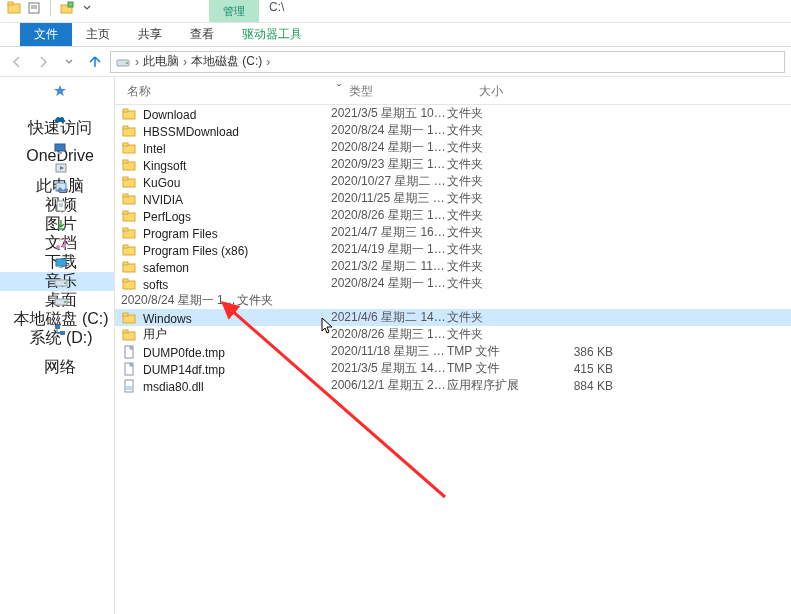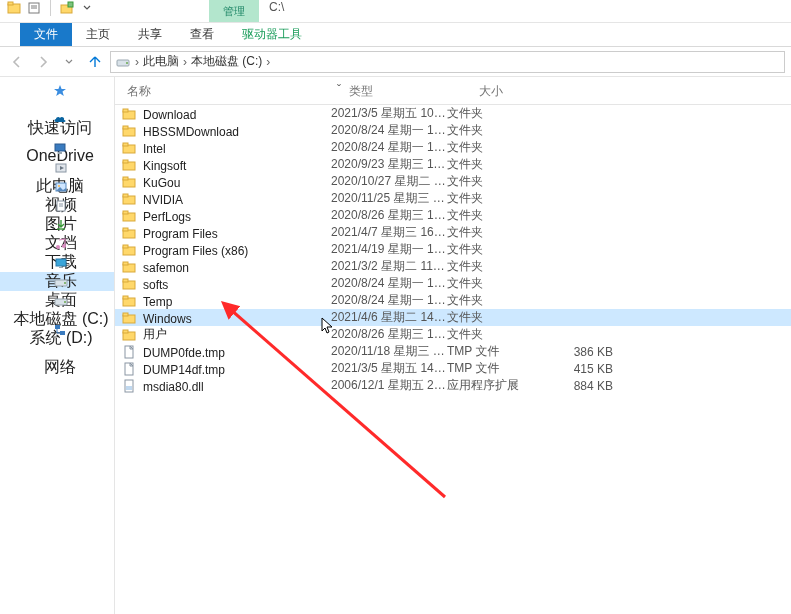--- a/index.html
+++ b/index.html
@@ -416,29 +416,20 @@
                 <rect x="1" y="2" width="5" height="3" fill="#ffd86b" stroke="#d9a93a"></rect>
               </svg>
             </span>
             <span>softs</span>
           </div>
           <div class="cell-date">2020/8/24 星期一 10...</div>
           <div class="cell-type">文件夹</div>
           <div class="cell-size"></div>
         </div>
         <div class="row">
-          <div class="cell-name">
-            <span class="file-icon">
-              <svg width="14" height="14" viewBox="0 0 14 14">
-                <rect x="1" y="4" width="12" height="8" fill="#ffd86b" stroke="#d9a93a"></rect>
-                <rect x="1" y="2" width="5" height="3" fill="#ffd86b" stroke="#d9a93a"></rect>
-              </svg>
-            </span>
-            <span>Temp</span>
-          </div>
           <div class="cell-date">2020/8/24 星期一 10...</div>
           <div class="cell-type">文件夹</div>
           <div class="cell-size"></div>
         </div>
         <div class="row selected">
           <div class="cell-name">
             <span class="file-icon">
               <svg width="14" height="14" viewBox="0 0 14 14">
                 <rect x="1" y="4" width="12" height="8" fill="#ffd86b" stroke="#d9a93a"></rect>
                 <rect x="1" y="2" width="5" height="3" fill="#ffd86b" stroke="#d9a93a"></rect>

